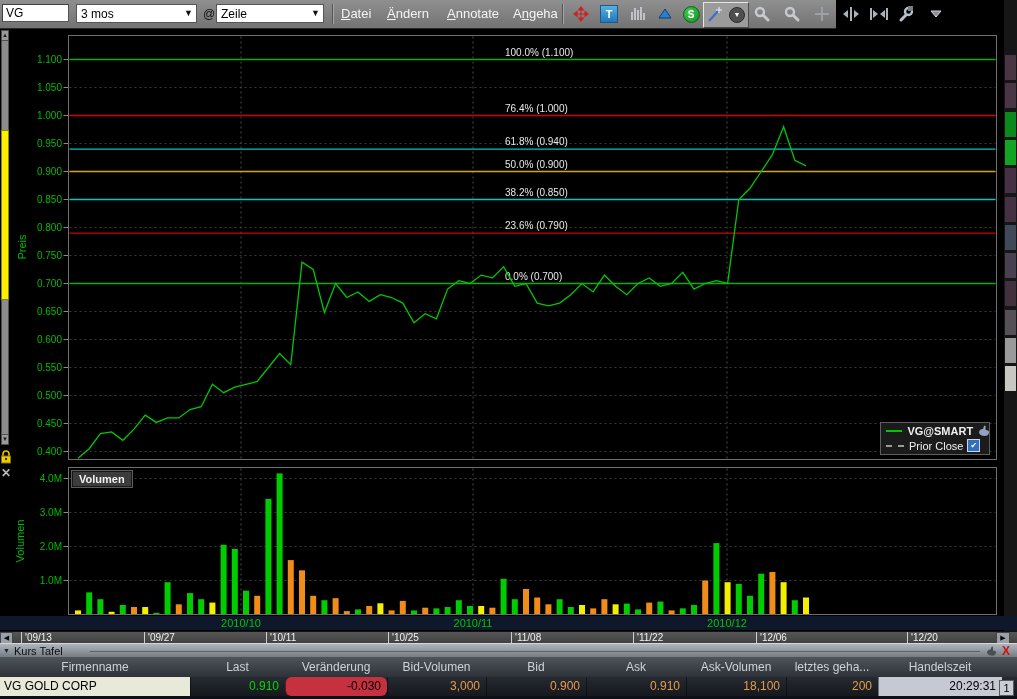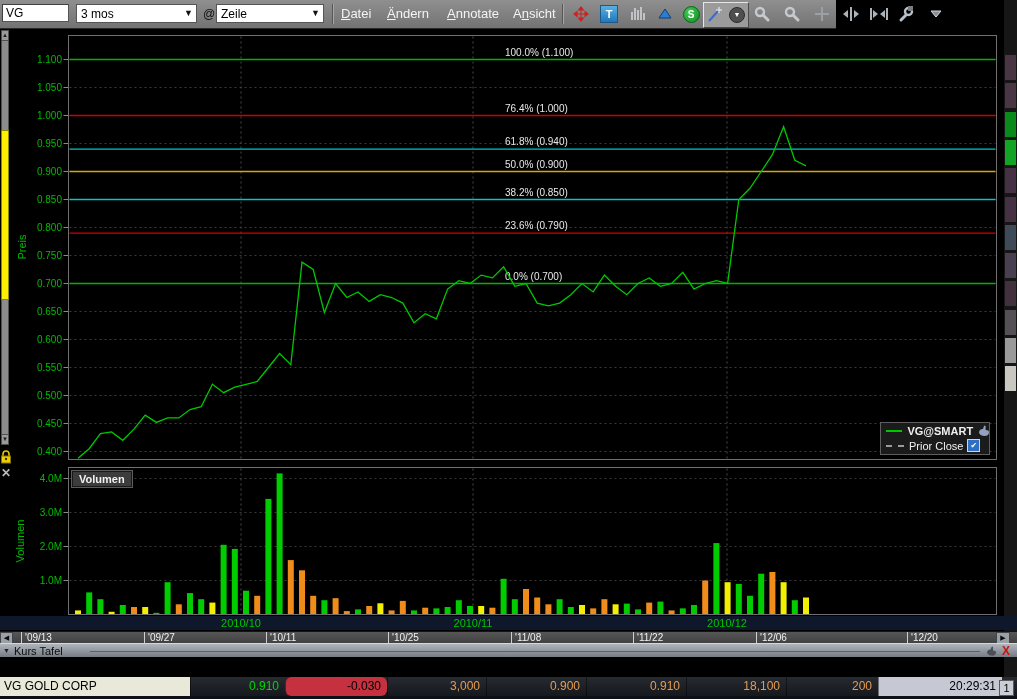--- a/index.html
+++ b/index.html
@@ -236,21 +236,21 @@
     <span class="at" style="left:203px;">@</span>
     <div class="tb-select" style="left:216px;width:108px;">
       <span class="txt">Zeile</span>
       <span class="arr">▼</span>
     </div>
     <div class="tb-sep" style="left:332px;"></div>
     <div id="menu-bar">
         <div class="menu-item" style="left: 341px;"><span></span><u>D</u><span>atei</span></div>
         <div class="menu-item" style="left: 387px;"><span></span><u>Ä</u><span>ndern</span></div>
         <div class="menu-item" style="left: 447px;"><span></span><u>A</u><span>nnotate</span></div>
-        <div class="menu-item" style="left: 513px;"><span>A</span><u>n</u><span>sicht</span></div>
+        <div class="menu-item" style="left: 513px;"><span>A</span><u>n</u><span>geha</span></div>
       </div>
     <div class="tb-sep" style="left:562px;"></div>
 
     <div class="icon-btn" style="left:571px;">
       <svg width="18" height="18">
           <g fill="#cf2020">
         <polygon points="9,1 5.5,5.5 12.5,5.5"></polygon>
             <polygon points="9,17 5.5,12.5 12.5,12.5"></polygon>
         <polygon points="1,9 5.5,5.5 5.5,12.5"></polygon>
             <polygon points="17,9 12.5,5.5 12.5,12.5"></polygon>
@@ -401,20 +401,31 @@
 
   <div id="qp-title" class="abs">
     <span style="position:absolute;left:3px;top:3px;font-size:7px;color:#222;">▼</span>
     <span style="position:absolute;left:14px;top:1px;">Kurs Tafel</span>
     <span id="qp-rule"></span>
     <svg width="13" height="11" style="position:absolute;left:985px;top:2px;">
       <path d="M2 7 q0 -3.5 3.5 -3.5 l1 -2.5 q1 -1 1.5 0 l0 3.5 q3 0 3 1.8 q0 3.4 -4 3.4 q-3.5 0 -5 -2.7z" fill="#4a4f55"></path>
       </svg>
     <span class="qp-x" style="position:absolute;left:1002px;top:0;">X</span>
   </div>
+  <div id="qp-header" class="abs">
+      <div class="qh" style="width: 190px;">Firmenname</div>
+      <div class="qh" style="width: 95px;">Last</div>
+      <div class="qh" style="width: 102px;">Veränderung</div>
+      <div class="qh" style="width: 99px;">Bid-Volumen</div>
+      <div class="qh" style="width: 100px;">Bid</div>
+      <div class="qh" style="width: 100px;">Ask</div>
+      <div class="qh" style="width: 100px;">Ask-Volumen</div>
+      <div class="qh" style="width: 92px;">letztes geha...</div>
+      <div class="qh" style="width: 124px;">Handelszeit</div>
+    </div>
   <div id="qp-row" class="abs">
       <div class="qc qc-name" style="width: 190px;">VG GOLD CORP</div>
       <div class="qc qc-last" style="width: 95px;">0.910</div>
       <div class="qc qc-change" style="width: 102px;">-0.030</div>
       <div class="qc qc-orange" style="width: 99px;">3,000</div>
       <div class="qc qc-orange" style="width: 100px;">0.900</div>
       <div class="qc qc-orange" style="width: 100px;">0.910</div>
       <div class="qc qc-orange" style="width: 100px;">18,100</div>
       <div class="qc qc-orange" style="width: 92px;">200</div>
       <div class="qc qc-time" style="width: 124px;">20:29:31</div>

